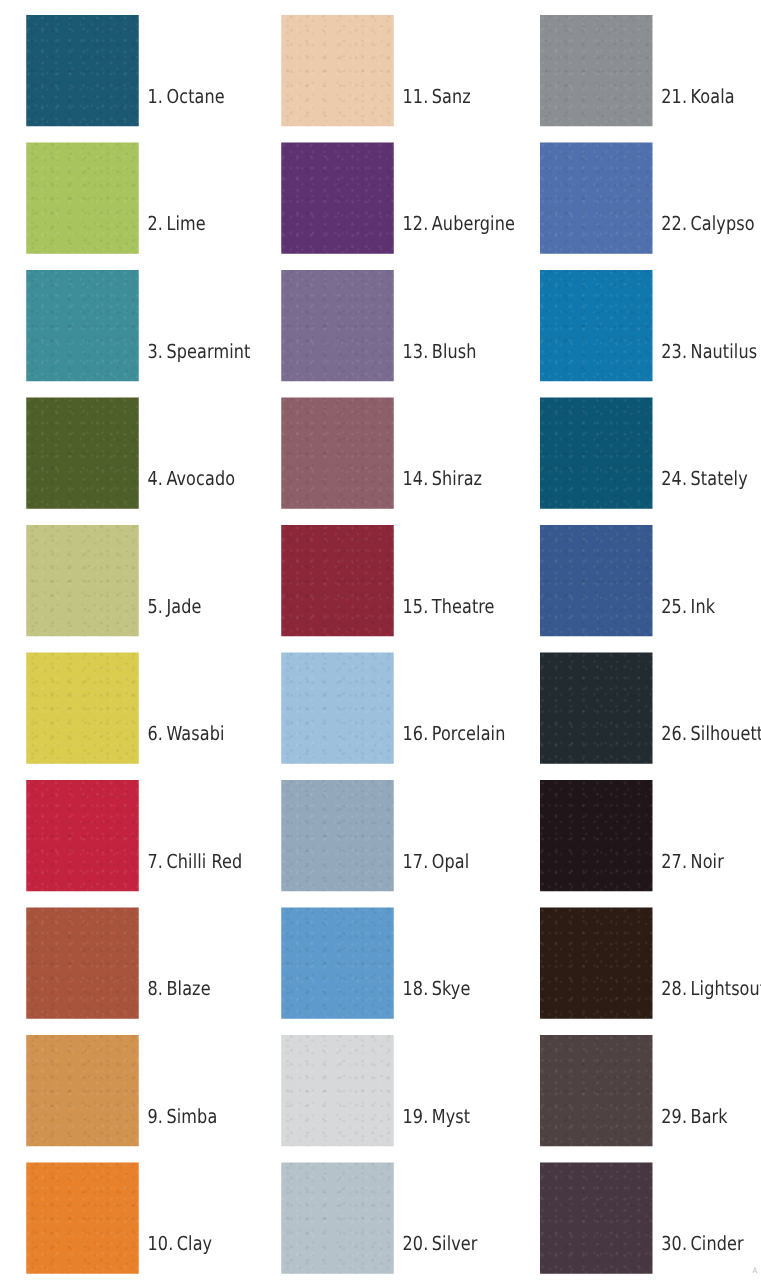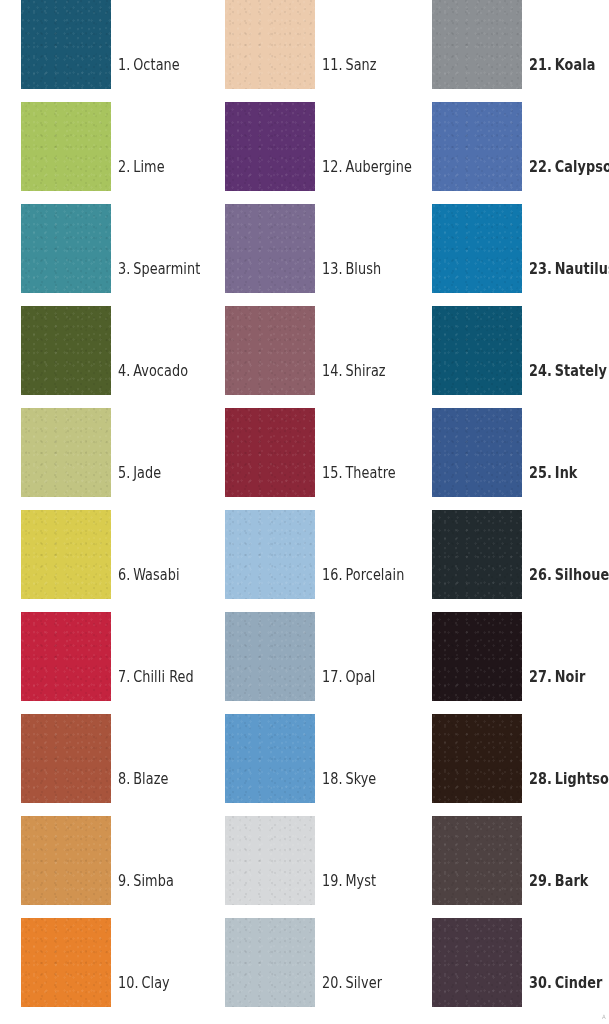--- a/index.html
+++ b/index.html
@@ -18,26 +18,26 @@
 
   #swatch-sheet {
     position: relative;
     width: 609px;
     height: 1024px;
     background: #ffffff;
   }
 
   .swatch-column {
     position: absolute;
-    top: 0;
+    top: 12px;
     height: 944px;
   }
   .col-0 { left: 21px;  width: 200px; }
   .col-1 { left: 225px; width: 200px; }
-  .col-2 { left: 432px; width: 177px; font-weight: bold; }
+  .col-2 { left: 432px; width: 177px; }
 
   .swatch-row {
     position: absolute;
     left: 0;
     height: 98px;
   }
 
   .swatch-chip {
     position: absolute;
     left: 0;

